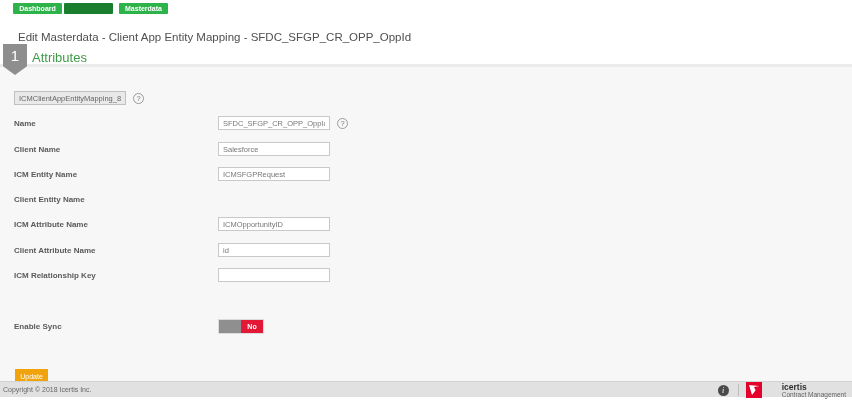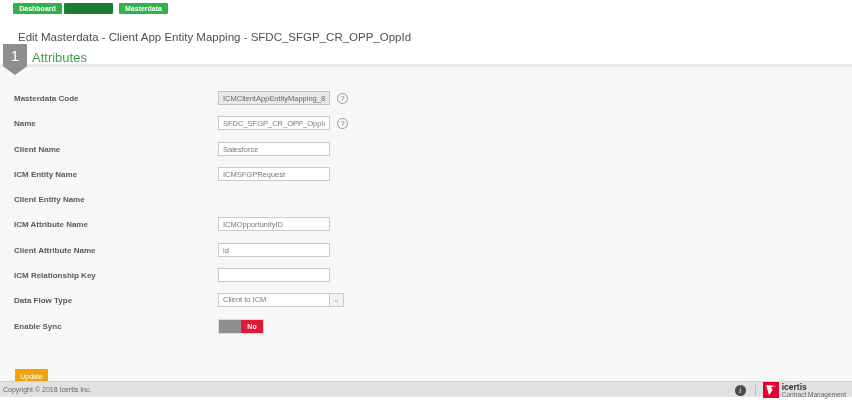--- a/index.html
+++ b/index.html
@@ -53,21 +53,21 @@
   
   .footer { position:absolute; left:0; top:381px; width:852px; height:16px; background:#e1e1e1;
             border-top:1px solid #d2d2d2; z-index:2; }
   .copyright { position:absolute; left:3px; top:0; font-size:7px; color:#666; line-height:16px; }
   .footer-right { position:absolute; right:6px; top:0; height:16px; display:flex; align-items:center; }
   .info-icon { width:11px; height:11px; border-radius:50%; background:#4a4a4a; color:#fff;
                font-size:8px; line-height:11px; text-align:center; font-family:"Liberation Serif", serif;
                font-style:italic; cursor:pointer; }
   .fdivider { width:1px; height:12px; background:#bdbdbd; margin:0 7px 0 9px; }
   .logo { display:flex; align-items:center; }
-  .logo-text { margin-left:3px; }
+  .logo-text { margin-left:20px; }
   .logo-title { font-size:8.5px; font-weight:bold; color:#2f2f2f; line-height:8px; }
   .logo-sub { font-size:6.5px; color:#666; line-height:7px; }
 </style>
 </head>
 <body>
 
 <div class="screen">
 
   <div class="nav">
     <button class="nav-btn">Dashboard</button>
@@ -76,21 +76,20 @@
   </div>
 
   <div class="page-title">Edit Masterdata - Client App Entity Mapping - SFDC_SFGP_CR_OPP_OppId</div>
 
   <div class="step-badge">1</div>
   <div class="step-label">Attributes</div>
 
   <div class="panel">
 
     <div class="row" style="top:23px">
-      <div class="flabel">Masterdata Code</div>
       <input class="tinput" disabled="" value="ICMClientAppEntityMapping_83" style="">
       <div class="help">?</div>
     </div>
 
     <div class="row" style="top:48px">
       <div class="flabel">Name</div>
       <input class="tinput" value="SFDC_SFGP_CR_OPP_OppId" style="">
       <div class="help">?</div>
     </div>
 
@@ -116,27 +115,20 @@
     <div class="row" style="top:149px">
       <div class="flabel">ICM Attribute Name</div>
       <input class="tinput" value="ICMOpportunityID" style="">
     </div>
 
     <div class="row" style="top:200px">
       <div class="flabel">ICM Relationship Key</div>
       <input class="tinput" value="" style="">
     </div>
 
-    <div class="row" style="top:225px">
-      <div class="flabel">Data Flow Type</div>
-      <div class="selectbox">
-        <div class="sel-main">Client to ICM</div>
-        <div class="sel-arrow">⌄</div>
-      </div>
-    </div>
 
     <div class="row" style="top:251px">
       <div class="flabel">Enable Sync</div>
       <div class="toggle">
         <div class="tog-off"></div>
         <div class="tog-no">No</div>
       </div>
     </div>
 
 

